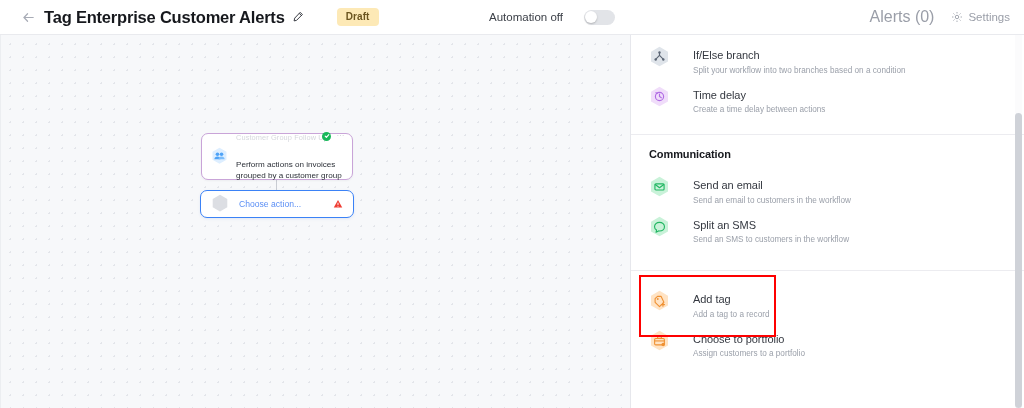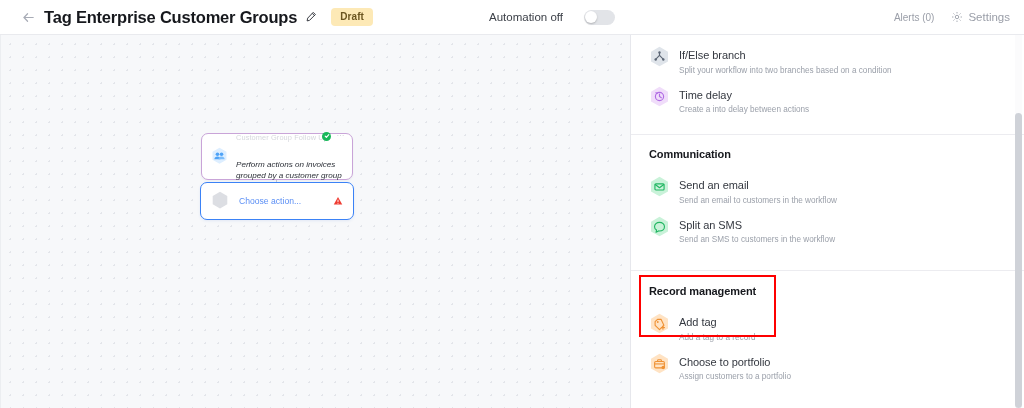--- a/index.html
+++ b/index.html
@@ -62,21 +62,21 @@
     width: 13px;
     height: 13px;
     color: #2c2f36;
     display: inline-flex;
     align-items: center;
     justify-content: center;
     cursor: pointer;
     flex: 0 0 auto;
   }
   .draft-badge {
-    margin-left: 14px;
+    margin-left: 32px;
     background: #fde9b6;
     color: #6b5520;
     font-size: 10px;
     font-weight: bold;
     padding: 3px 9px 4px;
     border-radius: 4px;
     letter-spacing: 0.1px;
     white-space: nowrap;
   }
 
@@ -124,21 +124,21 @@
   }
 
   .header-right {
     margin-left: auto;
     display: flex;
     align-items: center;
     gap: 17px;
     flex: 0 0 auto;
   }
   .alerts-link {
-    font-size: 10px;
+    font-size: 16px;
     color: #9a9ea8;
     cursor: pointer;
     white-space: nowrap;
   }
   .settings-link {
     display: flex;
     align-items: center;
     gap: 5px;
     font-size: 11.5px;
     color: #9a9ea8;
@@ -188,23 +188,23 @@
     left: 200px;
     top: 98px;
     width: 152px;
     height: 47px;
     border: 1.6px solid #c9a4d8;
     padding: 0 9px 0 9px;
     box-shadow: 0 1px 2px rgba(30,35,60,0.05);
   }
   .node-action {
     left: 199px;
-    top: 147px;
+    top: 155px;
     width: 154px;
-    height: 38px;
+    height: 28px;
     border: 1.8px solid #3b82f6;
     padding: 0 10px;
     box-shadow: 0 1px 3px rgba(40,90,200,0.10);
   }
 
   .node-icon-hex {
     width: 17px;
     height: 19px;
     flex: 0 0 auto;
     margin-right: 8px;
@@ -223,21 +223,20 @@
     line-height: 9px;
     white-space: nowrap;
     overflow: hidden;
     letter-spacing: 0.1px;
   }
   .node-desc {
     font-size: 8.1px;
     color: #2c3038;
     line-height: 11px;
     margin-top: 17px;
-    font-style: italic;
   }
   .node-meta {
     position: absolute;
     right: -2px;
     top: -1px;
     display: flex;
     align-items: center;
     gap: 5px;
   }
   .check-badge {
@@ -317,21 +316,21 @@
     font-size: 11px;
     font-weight: bold;
     color: #16181d;
     letter-spacing: -0.1px;
     margin: 0 0 11px 0;
   }
 
   .action-item {
     display: flex;
     align-items: flex-start;
-    gap: 9px;
+    gap: 23px;
     padding: 4px 0 4px 0;
     cursor: pointer;
   }
   .action-item + .action-item {
     margin-top: 0;
   }
   .hex-icon {
     width: 21px;
     height: 23px;
     flex: 0 0 auto;
@@ -401,21 +400,21 @@
 
   <div class="header">
 
     <div class="back-arrow">
       <svg width="15" height="15" viewBox="0 0 16 16" fill="none" stroke="currentColor" stroke-width="1.3" stroke-linecap="round" stroke-linejoin="round">
         <path d="M13 8H3.5"></path>
           <path d="M7 4L3.2 8 7 12"></path>
       </svg>
     </div>
 
-    <div class="page-title">Tag Enterprise Customer Groups</div>
+    <div class="page-title">Tag Enterprise Customer Alerts</div>
 
     <div class="title-edit-icon">
       <svg width="12" height="12" viewBox="0 0 16 16" fill="none" stroke="currentColor" stroke-width="1.25" stroke-linecap="round" stroke-linejoin="round">
         <path d="M11.3 2.2l2.5 2.5L6 12.5l-3.2.7.7-3.2z"></path>
         <path d="M10 3.5l2.5 2.5"></path>
       </svg>
     </div>
 
     <div class="draft-badge">Draft</div>
 
@@ -518,21 +517,21 @@
             <span class="hex-icon">
               <svg width="21" height="23" viewBox="0 0 22 24">
                 <path d="M11 0.8l8.9 5.1v10.2L11 21.2 2.1 16.1V5.9z" fill="#f0ddfa"></path>
                 <circle cx="11" cy="11" r="4.3" fill="none" stroke="#b06ce4" stroke-width="1.2"></circle>
                 <path d="M11 8.5V11l1.9 1.3" fill="none" stroke="#b06ce4" stroke-width="1.2" stroke-linecap="round"></path>
                 <path d="M7.2 7.1l1.5 0.6" stroke="#b06ce4" stroke-width="1.2" stroke-linecap="round"></path>
               </svg>
             </span>
             <span class="action-text">
               <span class="action-name">Time delay</span>
-              <div class="action-desc">Create a into delay between actions</div>
+              <div class="action-desc">Create a time delay between actions</div>
             </span>
           </div>
         </div>
 
         <div class="section-divider"></div>
 
         <div class="panel-section sec-comm">
           <div class="section-title">Communication</div>
 
           <div class="action-item">
@@ -562,21 +561,20 @@
             </span>
           </div>
         </div>
 
         <div class="section-divider"></div>
 
         <div class="panel-section sec-record record-wrap">
 
           <div class="annotation-box"></div>
 
-          <div class="section-title">Record management</div>
 
           <div class="action-item">
             <span class="hex-icon">
               <svg width="21" height="23" viewBox="0 0 22 24">
                 <path d="M11 0.8l8.9 5.1v10.2L11 21.2 2.1 16.1V5.9z" fill="#ffe3c4"></path>
                 <path d="M12.6 6.6H8.9L6.4 9.1v3.7l4.6 4.6 4.6-4.6z" fill="none" stroke="#ef9133" stroke-width="1.15" stroke-linejoin="round"></path>
                 <circle cx="9.2" cy="9.4" r="0.95" fill="#ef9133"></circle>
                 <path d="M14.6 13.6v3.3M12.95 15.25h3.3" stroke="#ef9133" stroke-width="1.15" stroke-linecap="round"></path>
               </svg>
             </span>

